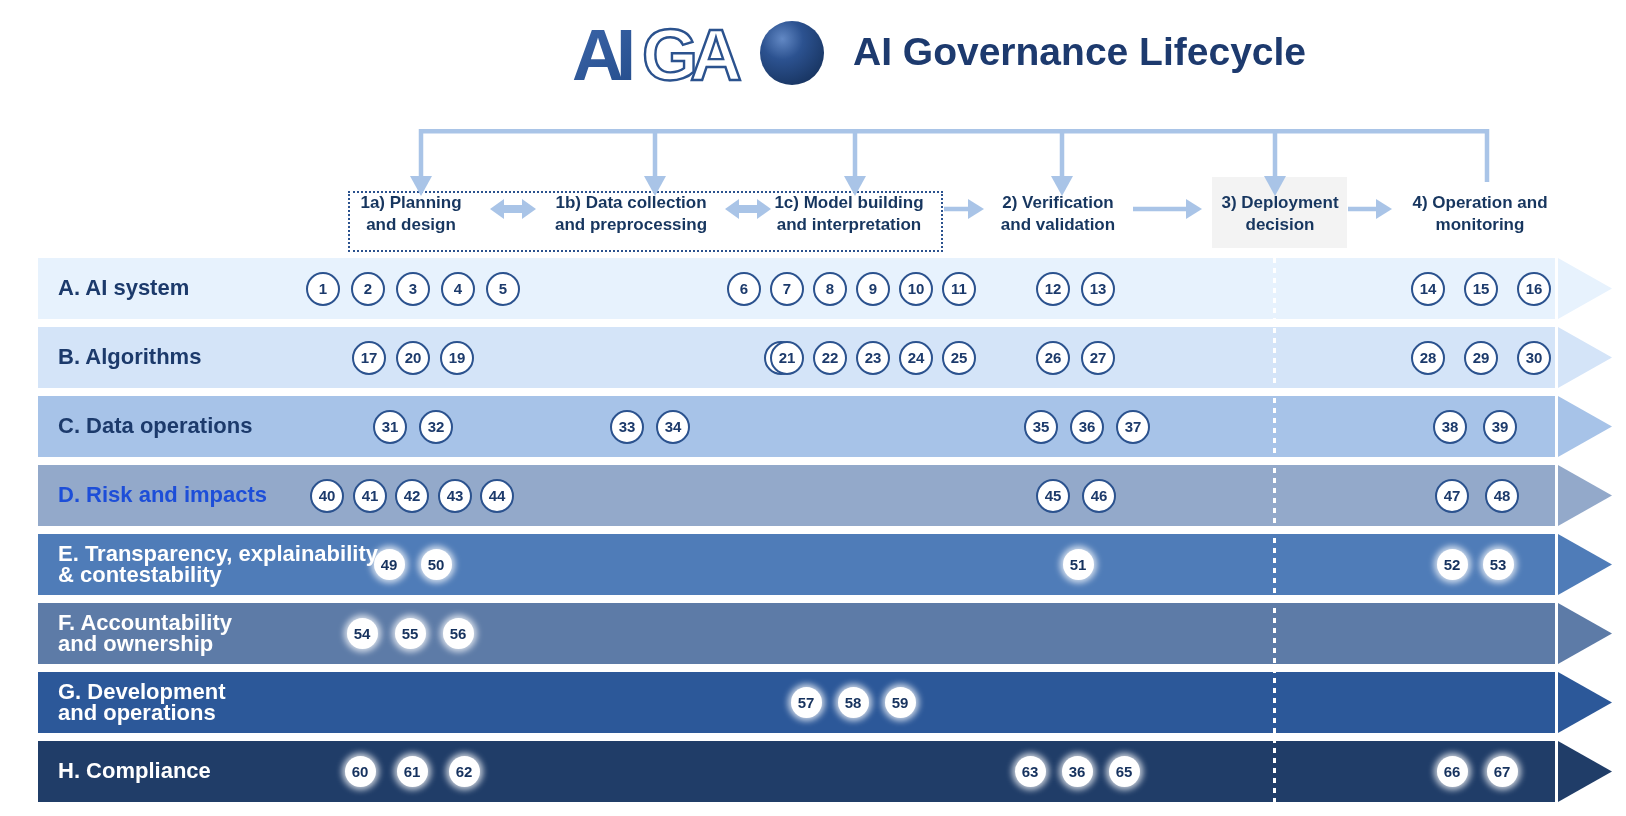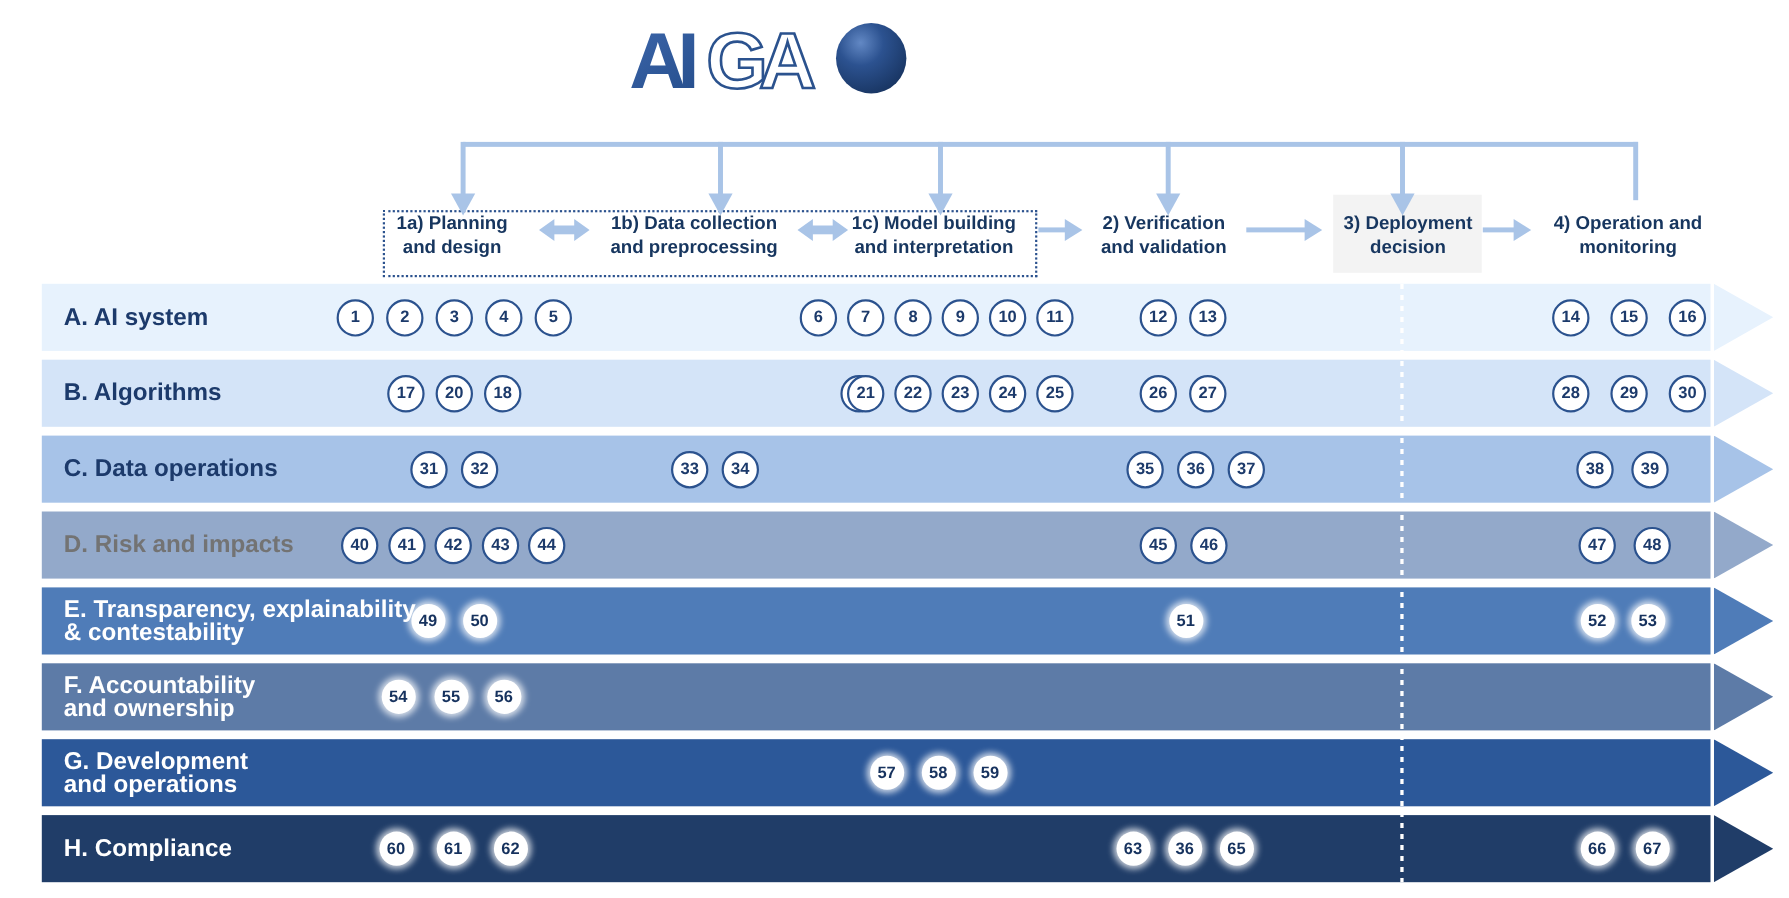--- a/index.html
+++ b/index.html
@@ -53,20 +53,21 @@
       <linearGradient id="aiGrad" x1="0" y1="0" x2="0.6" y2="1">
         <stop offset="0%" stop-color="#3e67ab"></stop>
         <stop offset="100%" stop-color="#27508f"></stop>
       </linearGradient>
     </defs>
     <text x="6" y="64" textLength="64" font-family="Liberation Sans, sans-serif" font-size="72" font-weight="bold" fill="url(#aiGrad)">AI</text>
     <text x="76" y="64" textLength="100" font-family="Liberation Sans, sans-serif" font-size="72" font-weight="bold" fill="#ffffff" stroke="#2b528e" stroke-width="2.4">GA</text>
     <circle cx="226" cy="37" r="32" fill="url(#sphereGrad)"></circle>
   </svg>
 
+  <div id="page-title">AI Governance Lifecycle</div>
 
   <svg id="connector-svg" width="1626" height="260">
       <rect x="421" y="129" width="1068" height="4.5" fill="#a9c4e7"></rect>
       <rect x="1484.75" y="129" width="4.5" height="53" fill="#a9c4e7"></rect>
       <rect x="418.75" y="129" width="4.5" height="49" fill="#a9c4e7"></rect>
       <polygon points="410,176 432,176 421,196" fill="#a9c4e7"></polygon>
       <rect x="652.75" y="129" width="4.5" height="49" fill="#a9c4e7"></rect>
       <polygon points="644,176 666,176 655,196" fill="#a9c4e7"></polygon>
       <rect x="852.75" y="129" width="4.5" height="49" fill="#a9c4e7"></rect>
       <polygon points="844,176 866,176 855,196" fill="#a9c4e7"></polygon>
@@ -140,21 +141,21 @@
       <div class="circle ringed" style="left: 1411px; top: 271.5px;">14</div>
       <div class="circle ringed" style="left: 1464px; top: 271.5px;">15</div>
       <div class="circle ringed" style="left: 1517px; top: 271.5px;">16</div>
       <div class="band" style="left: 38px; top: 327px; width: 1517px; height: 61px; background: rgb(212, 228, 248);"></div>
       <div class="band-tip" style="left: 1558px; top: 327px; width: 54px; height: 61px; background: rgb(212, 228, 248);"></div>
       <div class="row-label" style="left: 58px; top: 346px; color: rgb(28, 58, 107);">
         <div>B. Algorithms</div>
       </div>
       <div class="circle ringed" style="left: 352px; top: 340.5px;">17</div>
       <div class="circle ringed" style="left: 396px; top: 340.5px;">20</div>
-      <div class="circle ringed" style="left: 440px; top: 340.5px;">18</div>
+      <div class="circle ringed" style="left: 440px; top: 340.5px;">19</div>
       <div class="circle ringed" style="left: 764px; top: 340.5px;">20</div>
       <div class="circle ringed" style="left: 770px; top: 340.5px;">21</div>
       <div class="circle ringed" style="left: 813px; top: 340.5px;">22</div>
       <div class="circle ringed" style="left: 856px; top: 340.5px;">23</div>
       <div class="circle ringed" style="left: 899px; top: 340.5px;">24</div>
       <div class="circle ringed" style="left: 942px; top: 340.5px;">25</div>
       <div class="circle ringed" style="left: 1036px; top: 340.5px;">26</div>
       <div class="circle ringed" style="left: 1081px; top: 340.5px;">27</div>
       <div class="circle ringed" style="left: 1411px; top: 340.5px;">28</div>
       <div class="circle ringed" style="left: 1464px; top: 340.5px;">29</div>
@@ -168,21 +169,21 @@
       <div class="circle ringed" style="left: 419px; top: 409.5px;">32</div>
       <div class="circle ringed" style="left: 610px; top: 409.5px;">33</div>
       <div class="circle ringed" style="left: 656px; top: 409.5px;">34</div>
       <div class="circle ringed" style="left: 1024px; top: 409.5px;">35</div>
       <div class="circle ringed" style="left: 1070px; top: 409.5px;">36</div>
       <div class="circle ringed" style="left: 1116px; top: 409.5px;">37</div>
       <div class="circle ringed" style="left: 1433px; top: 409.5px;">38</div>
       <div class="circle ringed" style="left: 1483px; top: 409.5px;">39</div>
       <div class="band" style="left: 38px; top: 465px; width: 1517px; height: 61px; background: rgb(147, 169, 202);"></div>
       <div class="band-tip" style="left: 1558px; top: 465px; width: 54px; height: 61px; background: rgb(147, 169, 202);"></div>
-      <div class="row-label" style="left: 58px; top: 484px; color: #737373;">
+      <div class="row-label" style="left: 58px; top: 484px; color: #1d4ed8;">
         <div>D. Risk and impacts</div>
       </div>
       <div class="circle ringed" style="left: 310px; top: 478.5px;">40</div>
       <div class="circle ringed" style="left: 353px; top: 478.5px;">41</div>
       <div class="circle ringed" style="left: 395px; top: 478.5px;">42</div>
       <div class="circle ringed" style="left: 438px; top: 478.5px;">43</div>
       <div class="circle ringed" style="left: 480px; top: 478.5px;">44</div>
       <div class="circle ringed" style="left: 1036px; top: 478.5px;">45</div>
       <div class="circle ringed" style="left: 1082px; top: 478.5px;">46</div>
       <div class="circle ringed" style="left: 1435px; top: 478.5px;">47</div>

